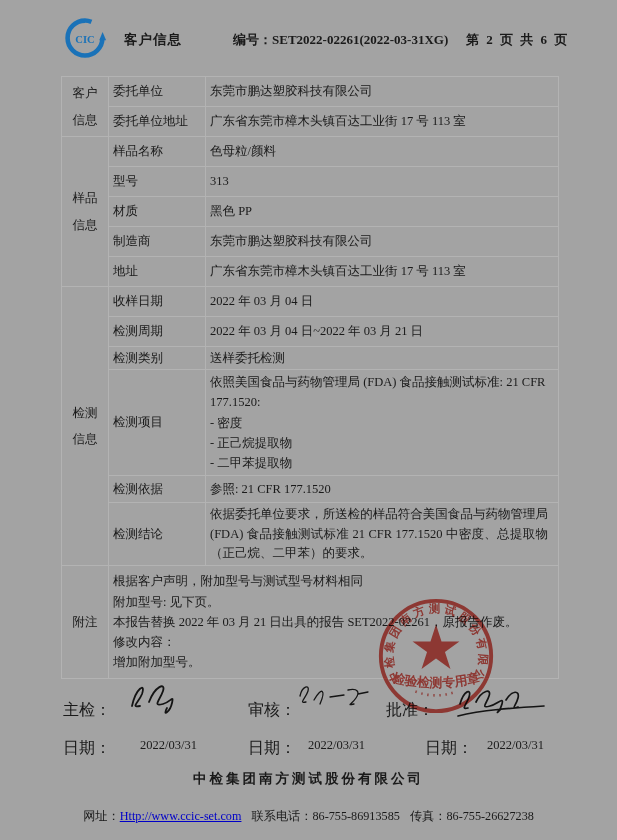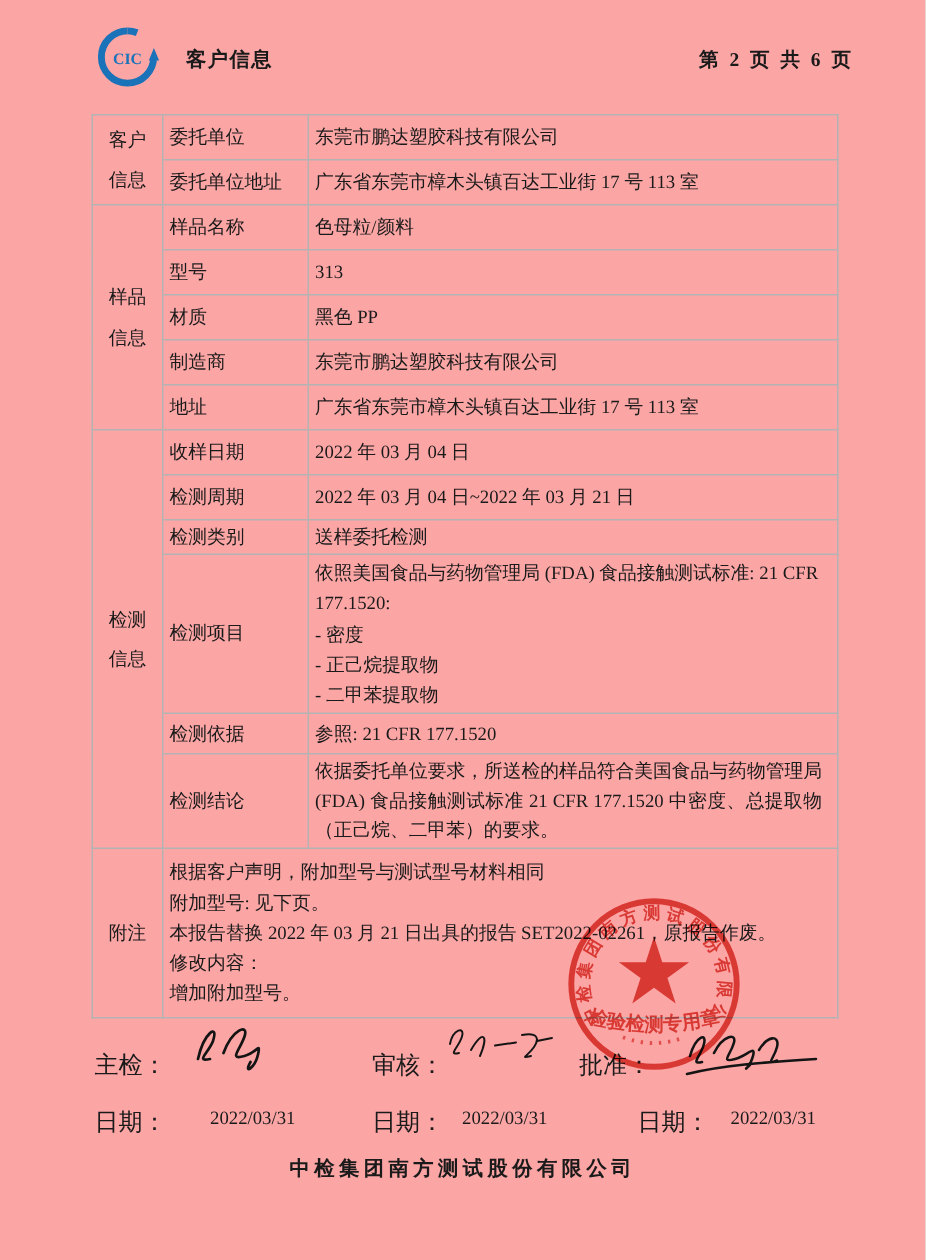--- a/index.html
+++ b/index.html
@@ -1,17 +1,17 @@
 <!DOCTYPE html>
 <html><head>
 <meta charset="utf-8">
 <style>
   html,body { margin:0; padding:0; background:#e8e8e8; }
   .page {
-    width:617px; height:840px; position:relative; background:#fca5a5;
+    width:617px; height:840px; position:relative; background:#a3a3a3;
     font-family:"Liberation Serif","DejaVu Serif",serif;
     color:#1a1a1a; font-size:12.5px; margin:0 auto; overflow:hidden;
   }
   
   .hdr-logo { position:absolute; left:63px; top:16px; width:44px; height:44px; }
   .hdr-title { position:absolute; left:124px; top:31px; font-weight:bold; font-size:13.5px; letter-spacing:1px; }
   .hdr-no { position:absolute; left:233px; top:31px; font-weight:bold; font-size:13px; }
   .hdr-page { position:absolute; left:466px; top:31px; font-weight:bold; font-size:13px; letter-spacing:2px; white-space:nowrap; }
   
   table.main { position:absolute; left:61px; top:76px; width:497px; border-collapse:collapse; table-layout:fixed; }
@@ -42,20 +42,21 @@
 
 <div class="page">
 
   <svg class="hdr-logo" viewBox="0 0 48 48">
     <path d="M 24,5 A 19,19 0 1 0 43,24" stroke="#1a72b8" stroke-width="5" fill="none"></path>
     <polygon points="39.5,26.5 47,26.5 43.2,17.5" fill="#1a72b8"></polygon>
     <path d="M 31,6.4 A 19,19 0 0 0 24,5" stroke="#1a72b8" stroke-width="5" fill="none"></path>
     <text x="24" y="29" text-anchor="middle" font-size="11.5" font-weight="bold" font-family="Liberation Serif, DejaVu Serif, serif" fill="#1a72b8">CIC</text>
   </svg>
   <div class="hdr-title">客户信息</div>
+  <div class="hdr-no"><span>编号：</span><span>SET2022-02261(2022-03-31XG)</span></div>
   <div class="hdr-page">第 2 页 共 6 页</div>
 
   <table class="main">
     <colgroup>
         <col style="width:47px">
         <col style="width:97px">
         <col style="width:353px">
       </colgroup>
 
     <tbody>
@@ -174,14 +175,21 @@
       <textPath href="#sealArc" xlink:href="#sealArc" startOffset="0" textLength="205" lengthAdjust="spacing">中检集团南方测试股份有限公司</textPath>
     </text>
     <path id="sealCap" d="M 20,91 Q 65,102 110,91" fill="none"></path>
     <text font-size="13" font-weight="bold" fill="#d9453c" text-anchor="middle">
       <textPath href="#sealCap" xlink:href="#sealCap" startOffset="50%">检验检测专用章</textPath>
     </text>
     <path d="M 44,101 Q 65,109 86,101" fill="none" stroke="#d9453c" stroke-width="2.6" stroke-dasharray="1.6 4.6" opacity="0.8"></path>
   </svg>
 
   <div class="foot foot-company">中检集团南方测试股份有限公司</div>
+  <div class="foot foot-line3">
+    <span>网址：</span><a class="url-link" href="#">Http://www.ccic-set.com</a>
+    <span style="display:inline-block; width:4px;"></span>
+    <span>联系电话：</span><span>86-755-86913585</span>
+    <span style="display:inline-block; width:4px;"></span>
+    <span>传真：</span><span>86-755-26627238</span>
+  </div>
 
 </div>
 
 </body></html>

